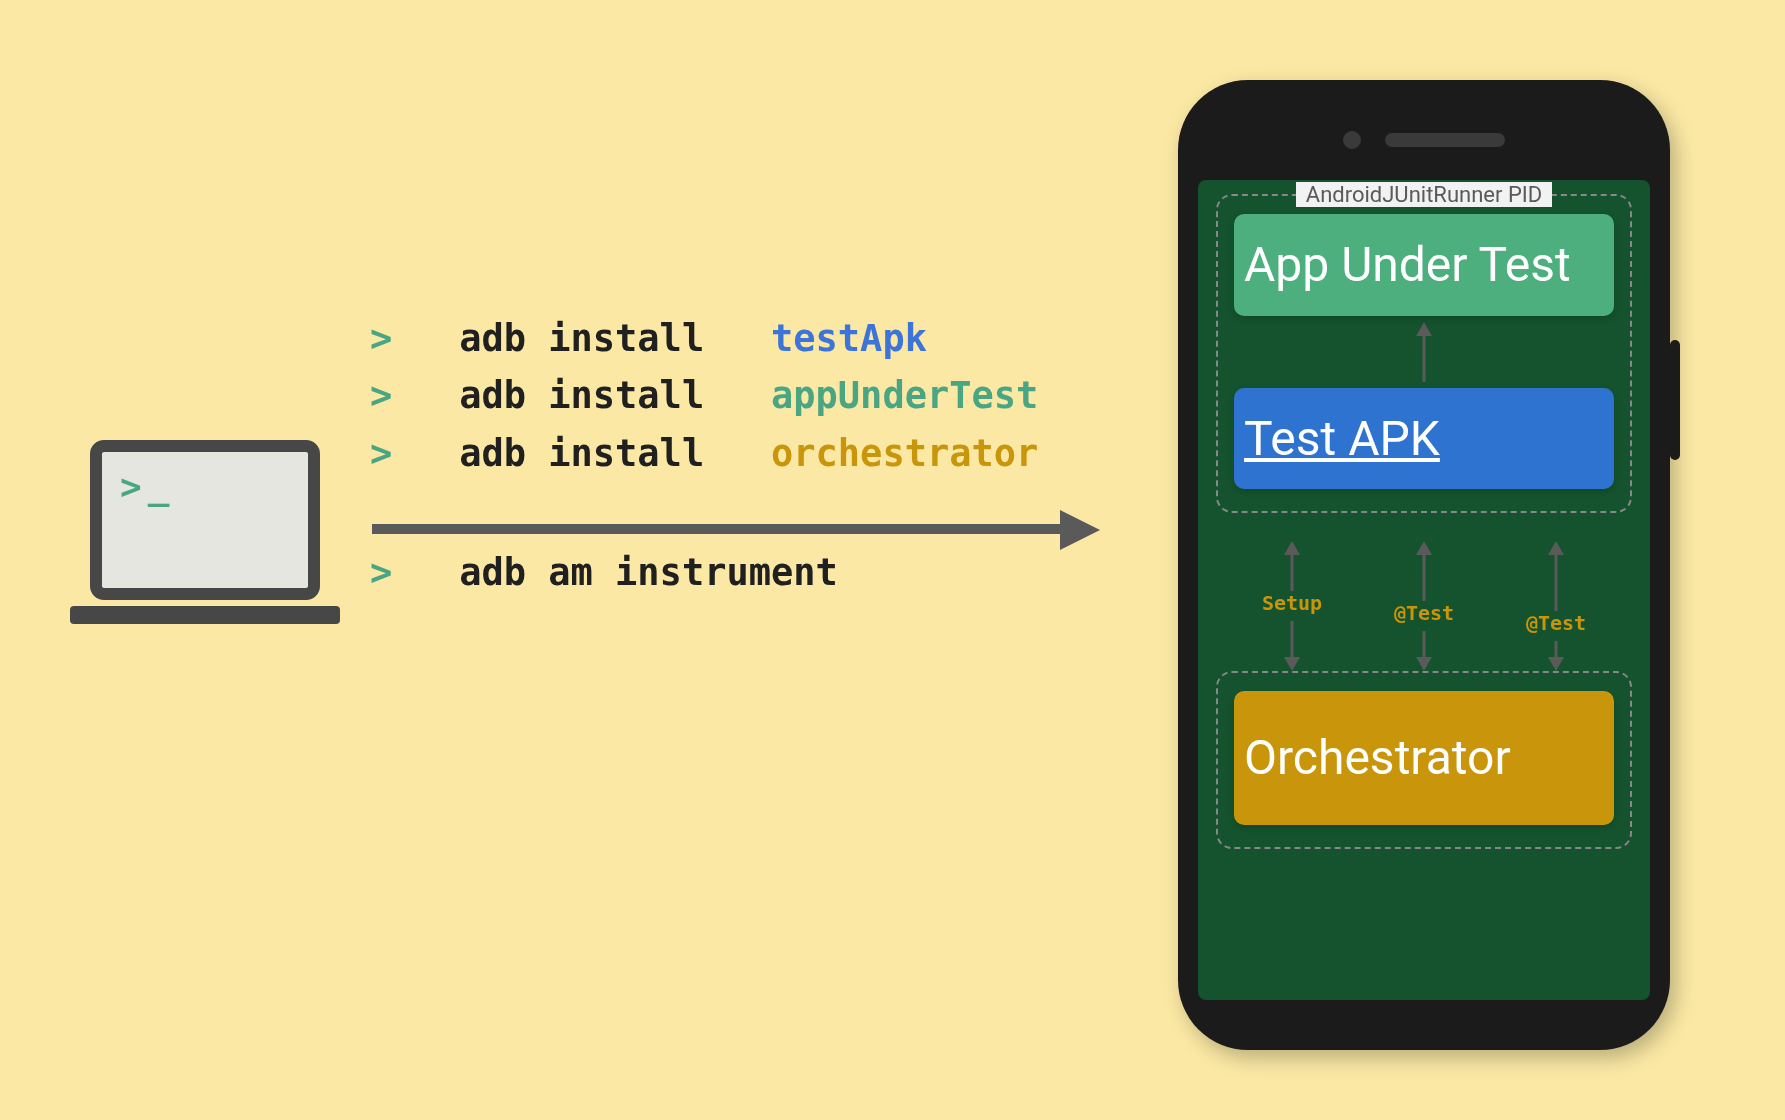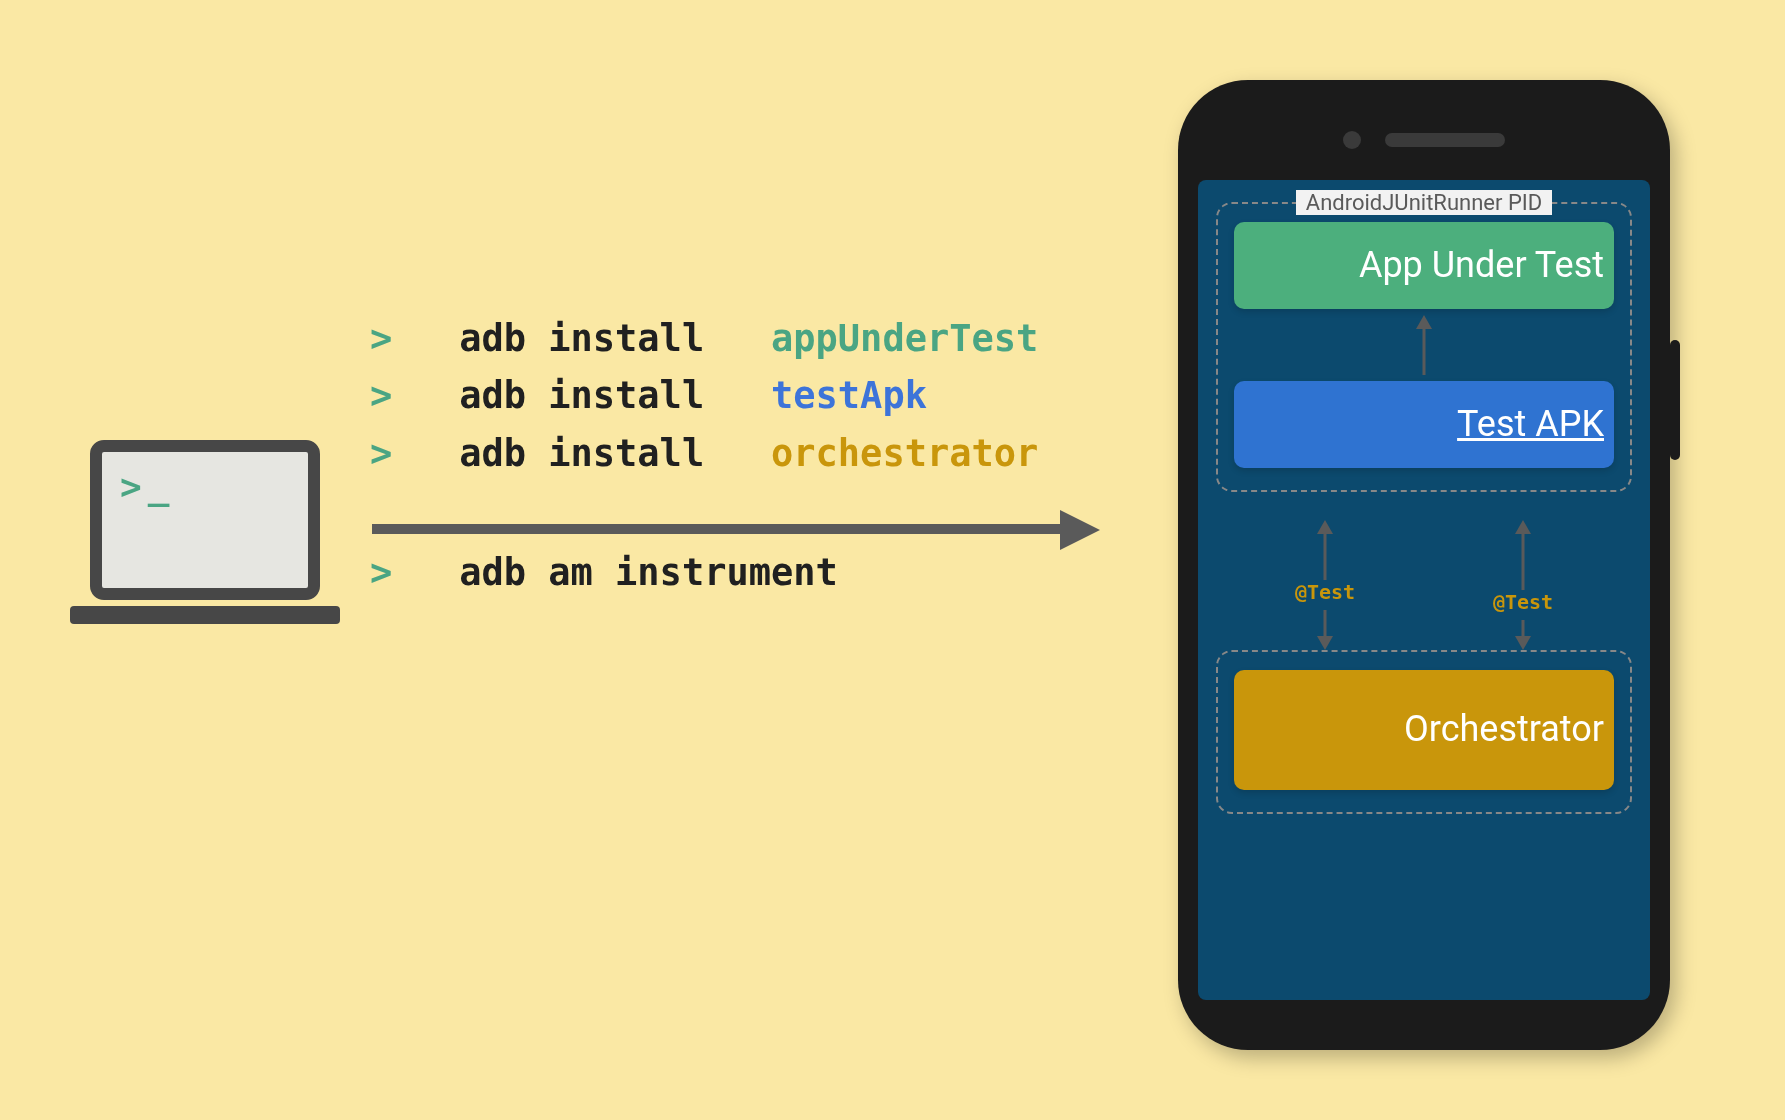--- a/index.html
+++ b/index.html
@@ -114,25 +114,25 @@
       border-radius: 50%;
       background: #3a3a3a;
     }
     .phone-speaker {
       width: 120px;
       height: 14px;
       border-radius: 8px;
       background: #3a3a3a;
     }
     .phone-screen {
-      background: #0c4a6e;
+      background: #14532d;
       height: 820px;
       border-radius: 8px;
       position: relative;
-      padding: 16px 18px;
+      padding: 8px 18px;
     }
 
     
     .pid-box {
       border: 2px dashed #888;
       border-radius: 16px;
       padding: 18px 16px 22px;
       position: relative;
     }
     .pid-legend {
@@ -150,22 +150,22 @@
     }
 
     .pid-legend-bottom {
       top: auto;
       bottom: -14px;
     }
 
     .app-box {
       border-radius: 10px;
       color: #fff;
-      font-size: 36px;
-      text-align: right;
+      font-size: 48px;
+      text-align: left;
       padding: 22px 10px;
       line-height: 1.2;
       box-shadow: 0 3px 6px rgba(0,0,0,0.15);
     }
     .box-green { background: #4caf7d; }
     .box-blue { background: #2f73d1; text-decoration: underline; }
     .box-amber { background: #c9960b; padding: 38px 10px; }
 
     
     .vert-arrow {
@@ -205,28 +205,28 @@
   </div>
   <div class="laptop-base"></div>
 </div>
 
 <div class="terminal">
   <div>
     <span class="prompt">&gt;</span>
     <span>&nbsp;</span>
     <span class="cmd">adb install</span>
     <span>&nbsp;</span>
-    <span class="arg-green">appUnderTest</span>
+    <span class="arg-blue">testApk</span>
   </div>
   <div>
     <span class="prompt">&gt;</span>
     <span>&nbsp;</span>
     <span class="cmd">adb install</span>
     <span>&nbsp;</span>
-    <span class="arg-blue">testApk</span>
+    <span class="arg-green">appUnderTest</span>
   </div>
   <div>
     <span class="prompt">&gt;</span>
     <span>&nbsp;</span>
     <span class="cmd">adb install</span>
     <span>&nbsp;</span>
     <span class="arg-amber">orchestrator</span>
   </div>
 </div>
 
@@ -262,20 +262,31 @@
       <svg class="vert-arrow" width="24" height="60" viewBox="0 0 24 60">
         <line x1="12" y1="12" x2="12" y2="60" stroke="#5a5a5a" stroke-width="3"></line>
         <polygon points="12,0 4,14 20,14" fill="#5a5a5a"></polygon>
       </svg>
 
       <div class="app-box box-blue">Test APK</div>
     </div>
 
     <div class="mid-arrows">
       <div class="mid-col">
+        <svg width="24" height="50" viewBox="0 0 24 50">
+          <line x1="12" y1="12" x2="12" y2="50" stroke="#5a5a5a" stroke-width="3"></line>
+          <polygon points="12,0 4,14 20,14" fill="#5a5a5a"></polygon>
+        </svg>
+        <div class="mid-label">Setup</div>
+        <svg width="24" height="50" viewBox="0 0 24 50">
+          <line x1="12" y1="0" x2="12" y2="38" stroke="#5a5a5a" stroke-width="3"></line>
+          <polygon points="12,50 4,36 20,36" fill="#5a5a5a"></polygon>
+        </svg>
+      </div>
+      <div class="mid-col">
         <svg width="24" height="60" viewBox="0 0 24 60">
           <line x1="12" y1="12" x2="12" y2="60" stroke="#5a5a5a" stroke-width="3"></line>
           <polygon points="12,0 4,14 20,14" fill="#5a5a5a"></polygon>
         </svg>
         <div class="mid-label">@Test</div>
         <svg width="24" height="40" viewBox="0 0 24 40">
           <line x1="12" y1="0" x2="12" y2="28" stroke="#5a5a5a" stroke-width="3"></line>
           <polygon points="12,40 4,26 20,26" fill="#5a5a5a"></polygon>
         </svg>
       </div>

